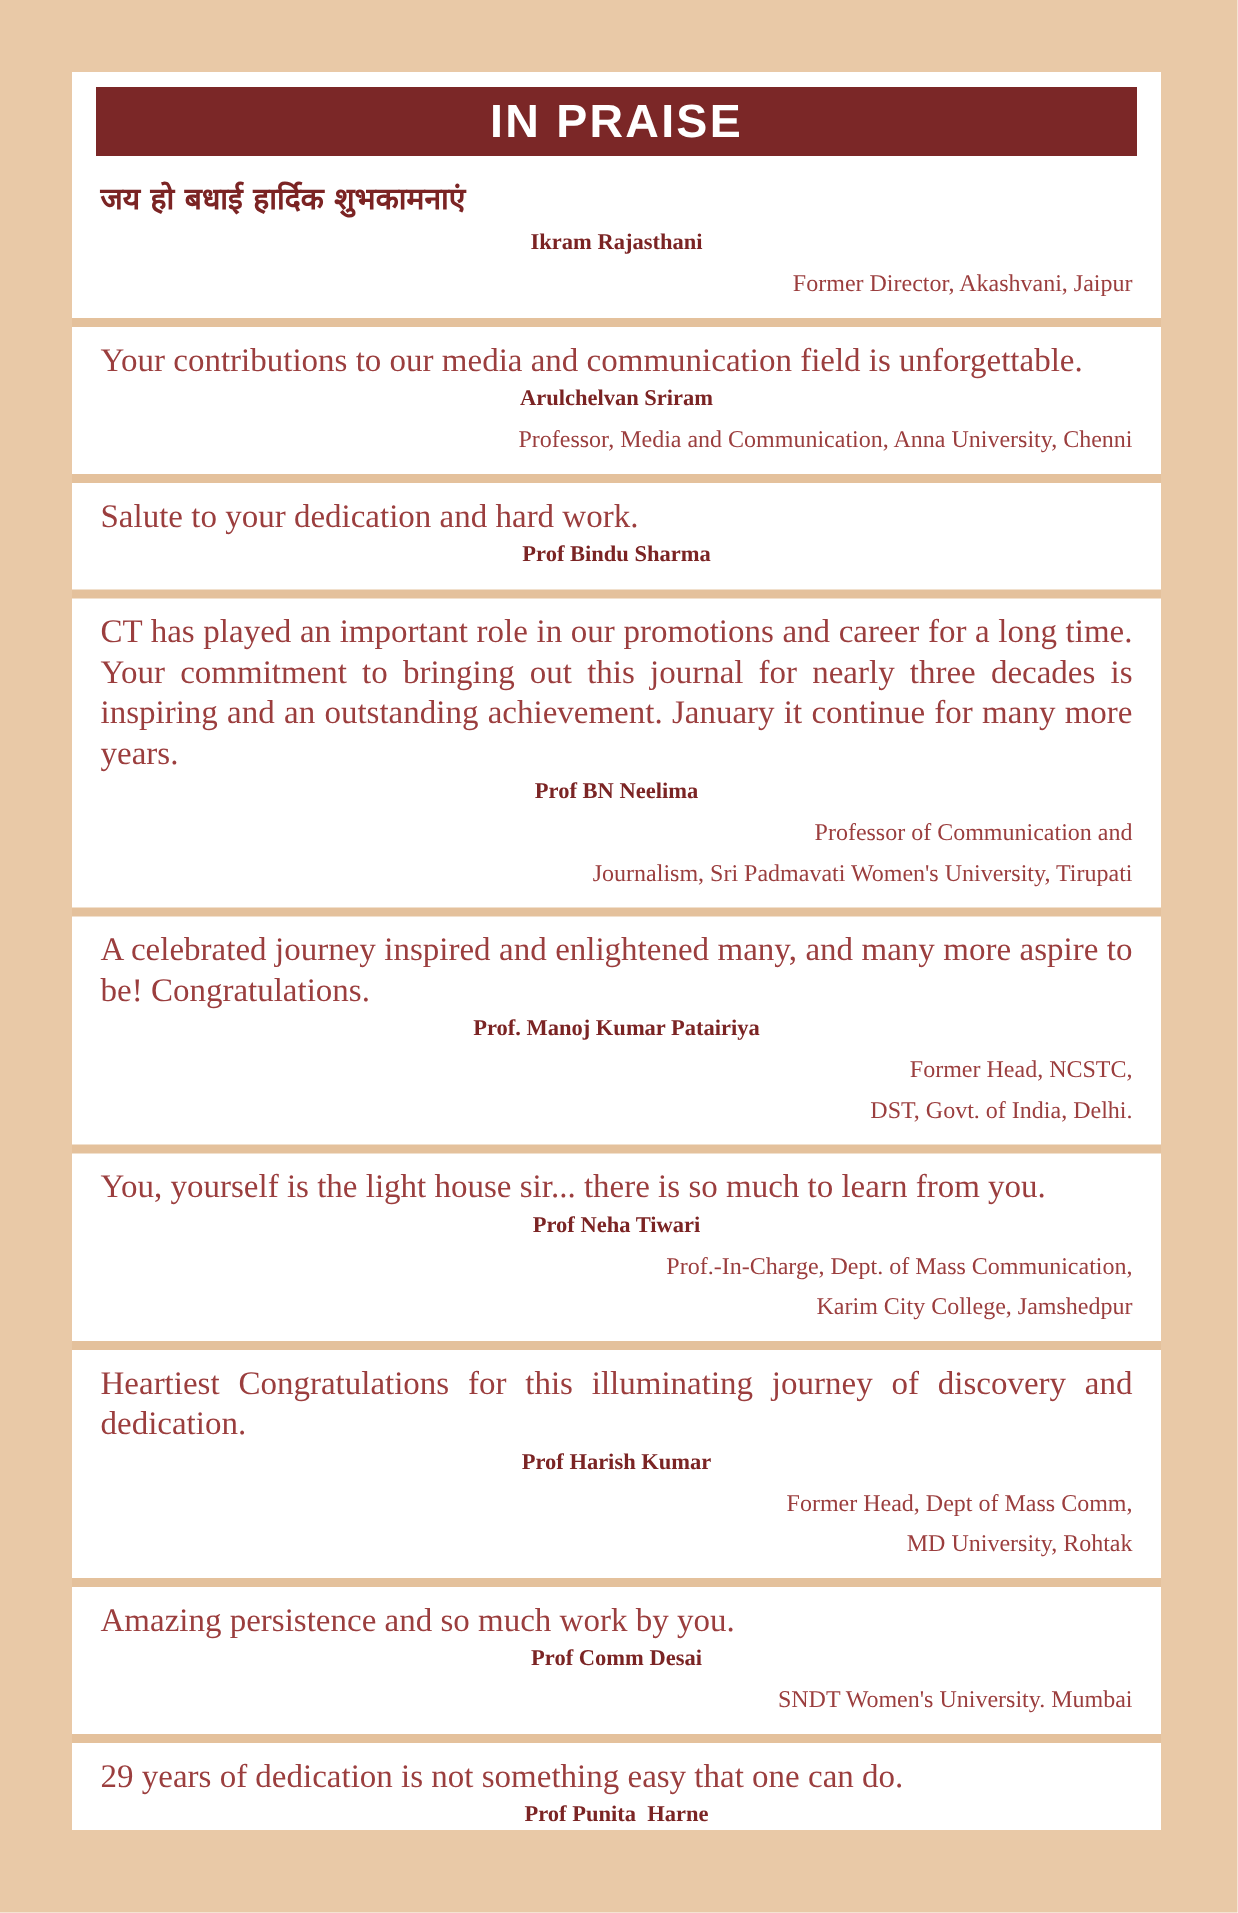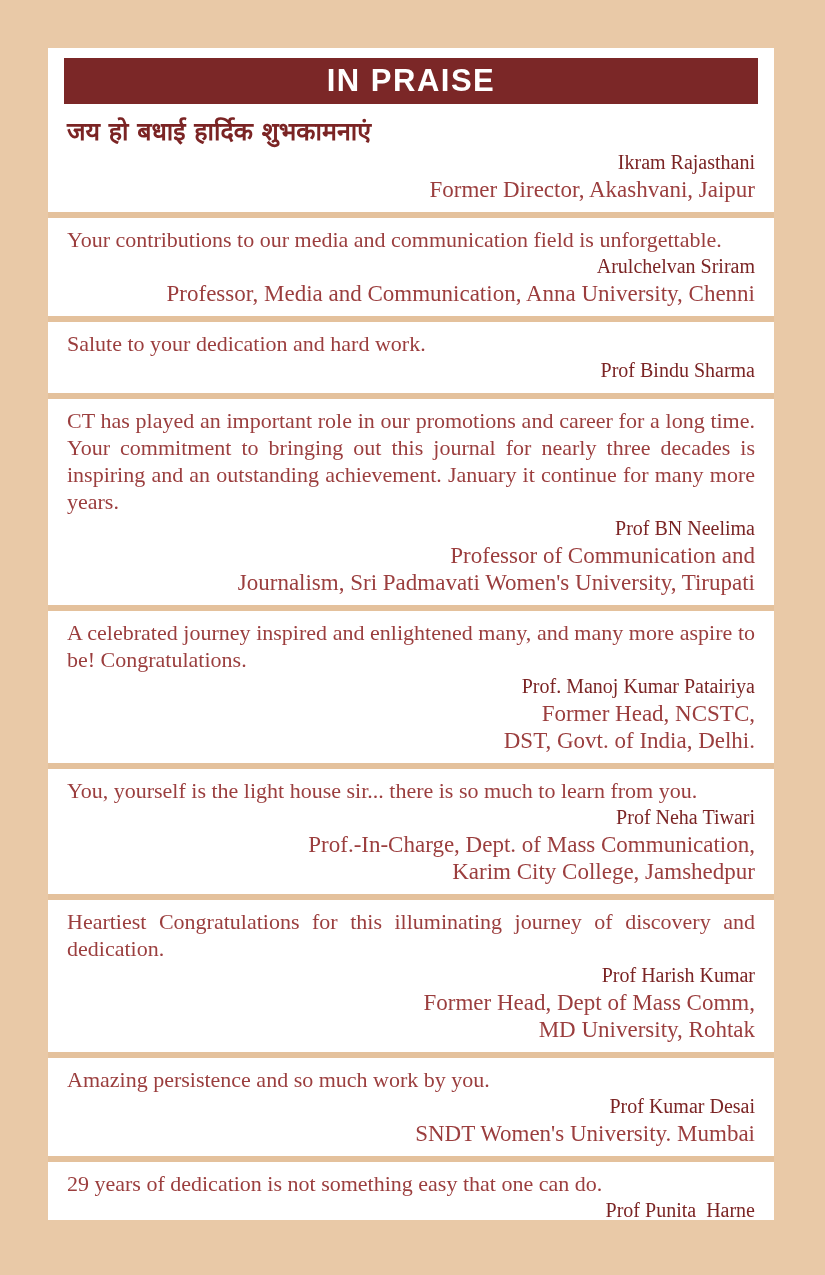--- a/index.html
+++ b/index.html
@@ -50,37 +50,37 @@
     color: var(--message-text, #9b3e3e);
     font-size: 22px;
     line-height: 27px;
     text-align: justify;
   }
 
   .message.hindi {
     font-family: "DejaVu Sans", sans-serif;
     font-weight: bold;
     color: var(--name-text, #7b2424);
-    font-size: 25px;
+    font-size: 20px;
     line-height: 34px;
     text-align: left;
   }
 
   .author-name {
     color: var(--name-text, #7b2424);
-    font-weight: normal;
-    font-size: 20px;
+    font-weight: bold;
+    font-size: 15px;
     line-height: 27px;
-    text-align: right;
+    text-align: center;
     white-space: pre;
   }
 
   .author-affiliation {
     color: var(--message-text, #9b3e3e);
-    font-size: 23px;
+    font-size: 16px;
     line-height: 27px;
     text-align: right;
     white-space: pre-line;
   }
 
   .divider {
     height: 6px;
     background: var(--divider, #e4c19c);
     margin: 3px 0;
   }
@@ -140,21 +140,21 @@
   <section class="testimonial">
     <p class="message">Heartiest Congratulations for this illuminating journey of discovery and dedication.</p>
     <p class="author-name">Prof Harish Kumar</p>
     <p class="author-affiliation">Former Head, Dept of Mass Comm,
 MD University, Rohtak</p>
   </section>
   <div class="divider"></div>
 
   <section class="testimonial">
     <p class="message">Amazing persistence and so much work by you.</p>
-    <p class="author-name">Prof Kumar Desai</p>
+    <p class="author-name">Prof Comm Desai</p>
     <p class="author-affiliation">SNDT Women's University. Mumbai</p>
   </section>
   <div class="divider"></div>
 
   <section class="testimonial">
     <p class="message">29 years of dedication is not something easy that one can do.</p>
     <p class="author-name">Prof Punita  Harne</p>
     <p class="author-affiliation">Gujarat Vidyapith, Ahmedabad</p>
   </section>
 

